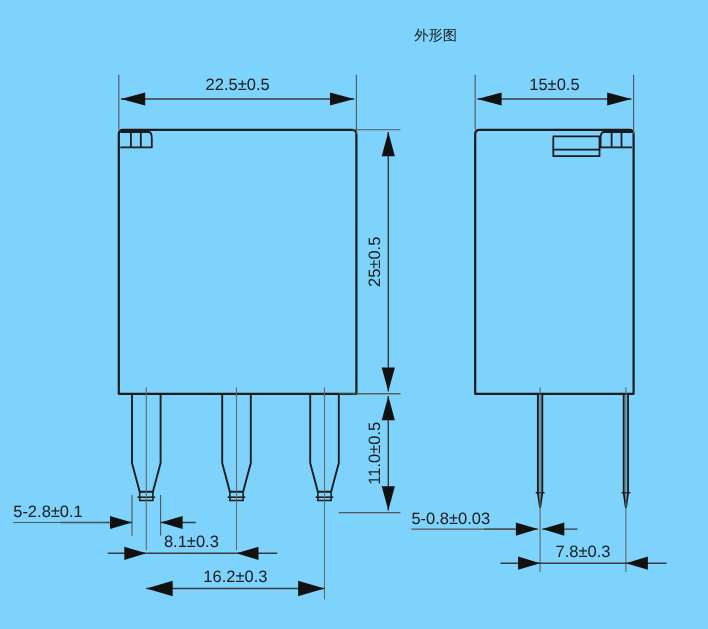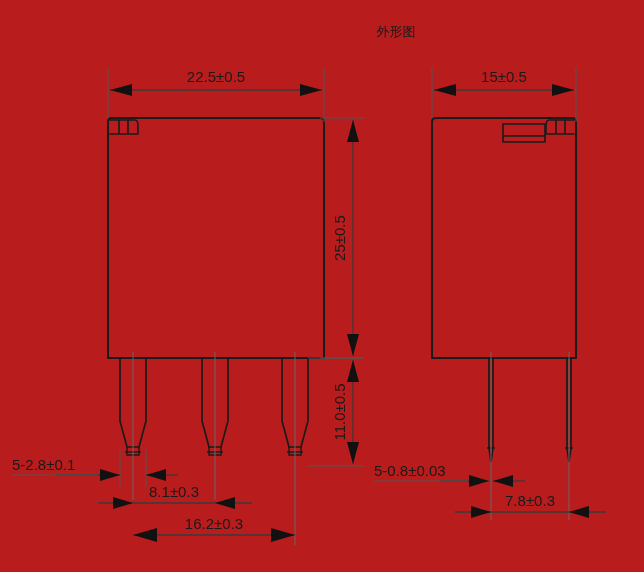--- a/index.html
+++ b/index.html
@@ -10,21 +10,21 @@
   body {
     width: 644px;
     height: 572px;
     font-family: "Liberation Sans", sans-serif;
     overflow: hidden;
   }
   #stage {
     position: relative;
     width: 644px;
     height: 572px;
-    background: #b91c1c;
+    background: #7dd3fc;
   }
   #drawing {
     position: absolute;
     left: 0;
     top: 0;
     width: 644px;
     height: 572px;
   }
   .dim-text {
     font-family: "Liberation Sans", sans-serif;

